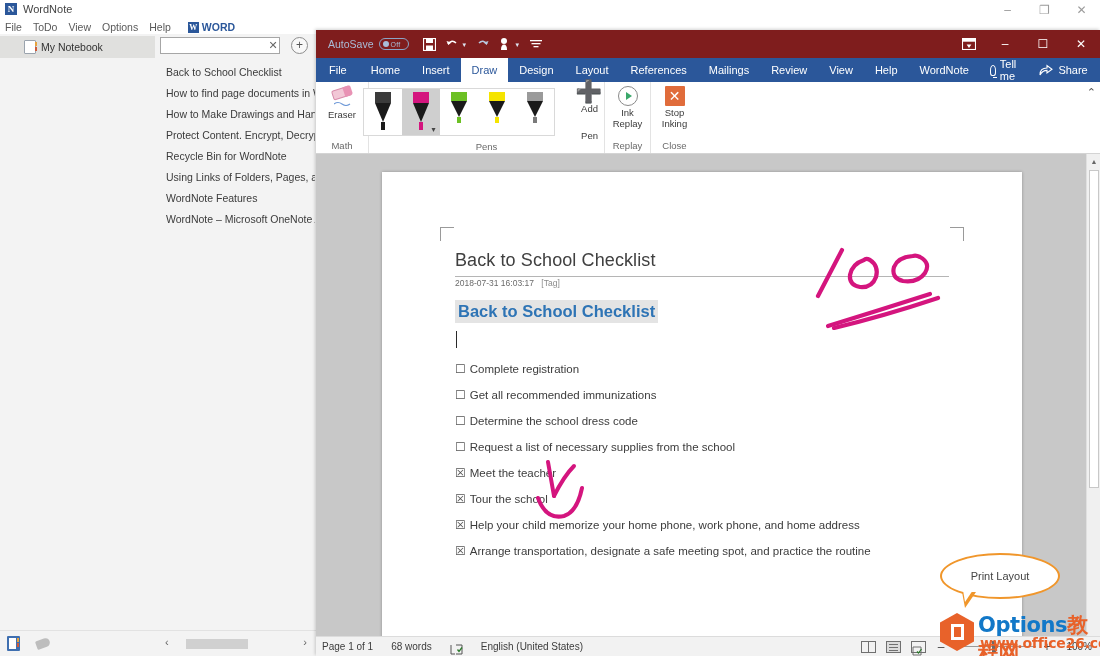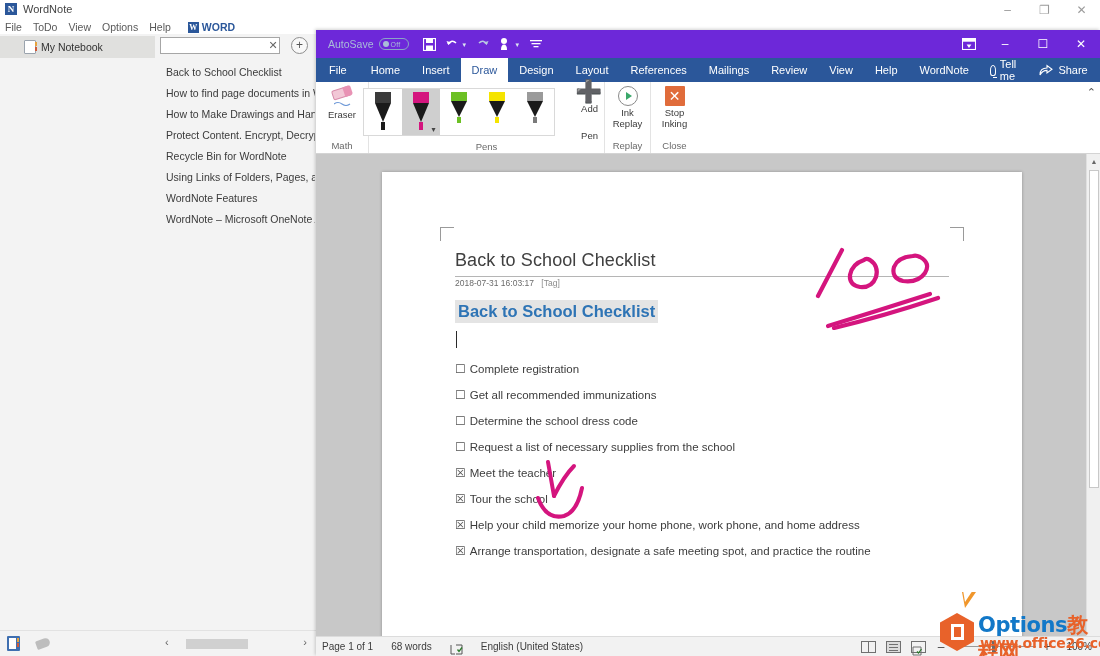--- a/index.html
+++ b/index.html
@@ -111,21 +111,21 @@
   .wn-hs-right { position: absolute; right: 8px; top: 0; font-size: 11px; color: #666; }
   .wn-hs-track { position: absolute; left: 14px; top: 3px; width: 130px; height: 10px; }
   .wn-hs-thumb { position: absolute; left: 12px; top: 0; width: 62px; height: 10px; background: #d0d0d0; }
 
   
   .w-window {
     position: absolute; left: 316px; top: 30px; width: 784px; height: 626px;
     background: #ffffff; box-shadow: -1px -1px 3px rgba(0,0,0,0.18);
   }
   .w-titlebar {
-    position: relative; width: 784px; height: 28px; background: #6d28d9;
+    position: relative; width: 784px; height: 28px; background: #7f1d1d;
   }
   .w-qat { position: absolute; left: 12px; top: 0; height: 28px; display: flex; align-items: center; gap: 0; }
   .w-autosave { display: flex; align-items: center; gap: 5px; margin-right: 10px; }
   .w-as-label { font-size: 10.5px; color: #a9bdd8; }
   .w-as-toggle {
     width: 30px; height: 12px; border: 1px solid #8ba4c6; border-radius: 7px;
     position: relative; display: flex; align-items: center;
   }
   .w-as-knob { width: 6px; height: 6px; border-radius: 50%; background: #a9bdd8; margin-left: 3px; }
   .w-as-off { font-size: 7px; color: #a9bdd8; margin-left: 2px; letter-spacing: .2px; }
@@ -670,20 +670,23 @@
           <span class="zoom-track">
             <span class="zoom-thumb"></span>
           </span>
           <span class="zoom-plus">+</span>
         </span>
         <span class="zoom-pct">100%</span>
       </div>
     </div>
   </div>
 
+  <div class="callout">
+    <span class="callout-txt">Print Layout</span>
+  </div>
   <div class="callout-tail"></div>
   <div class="callout-tail-in"></div>
 
   <div class="wm">
     <div class="wm-hex">
       <span class="wm-hex-in"></span>
     </div>
     <div class="wm-t1">
       <span>Options</span><span class="cn">教程网</span>
     </div>

